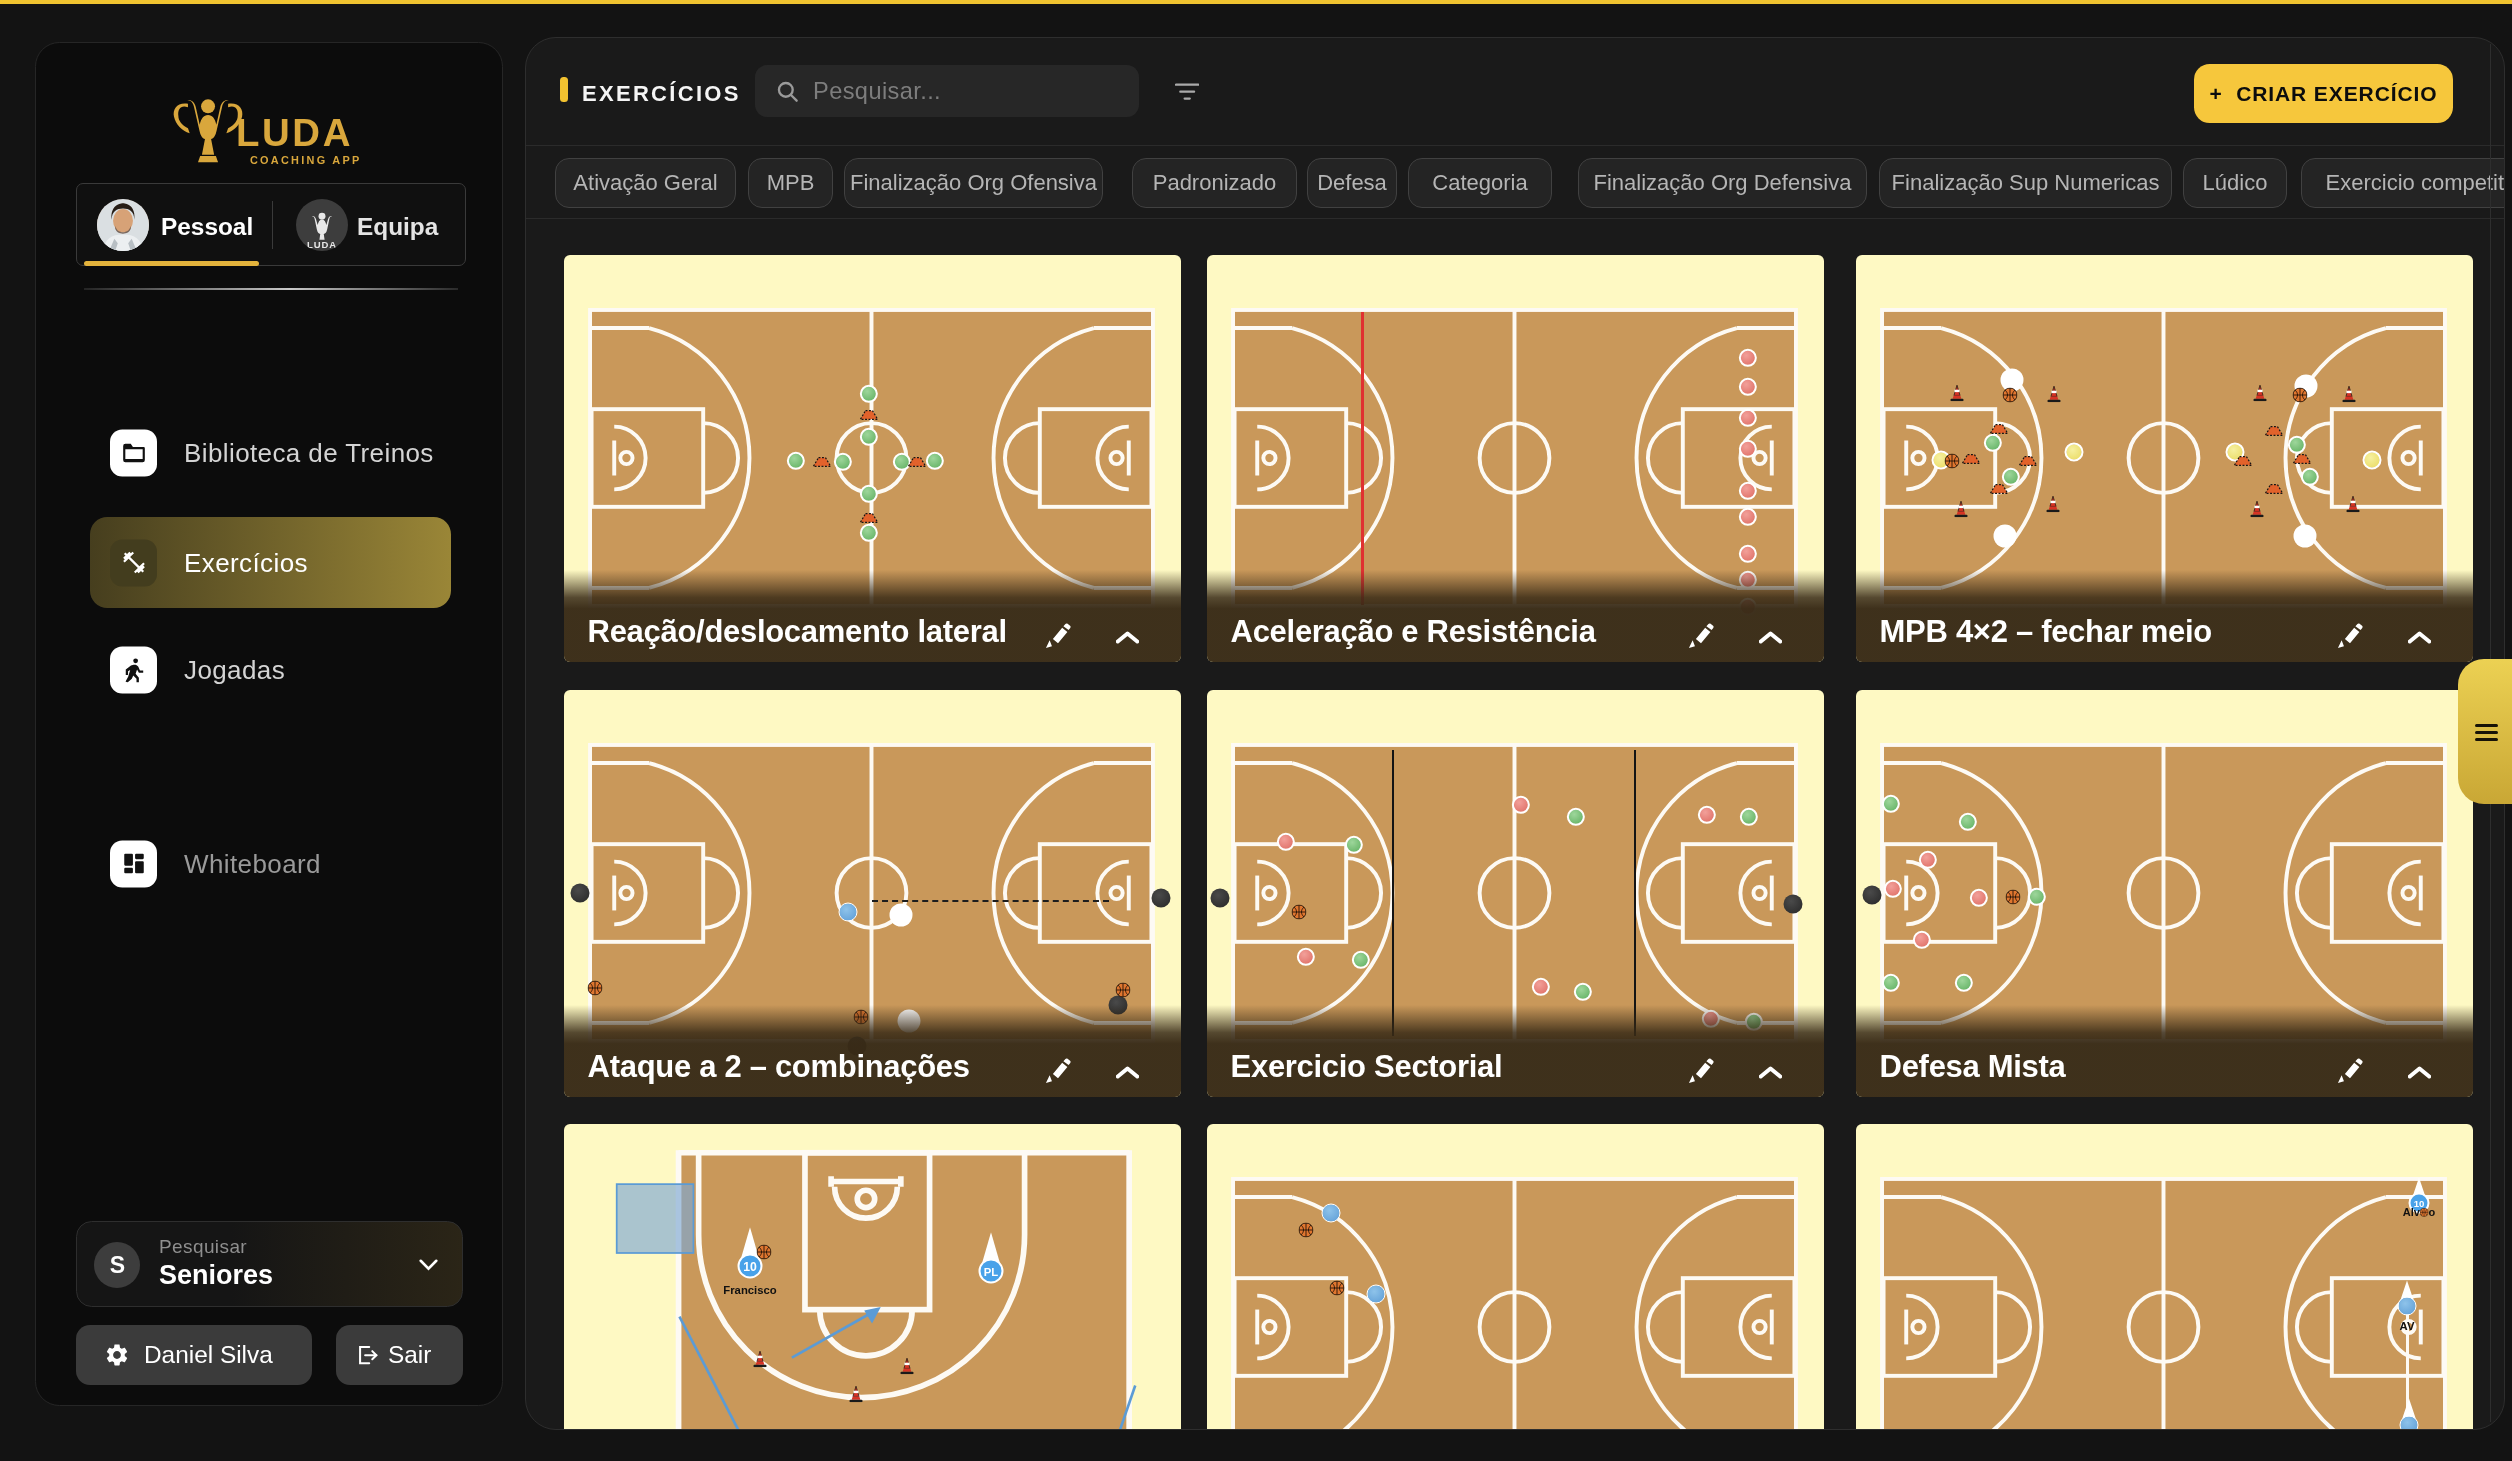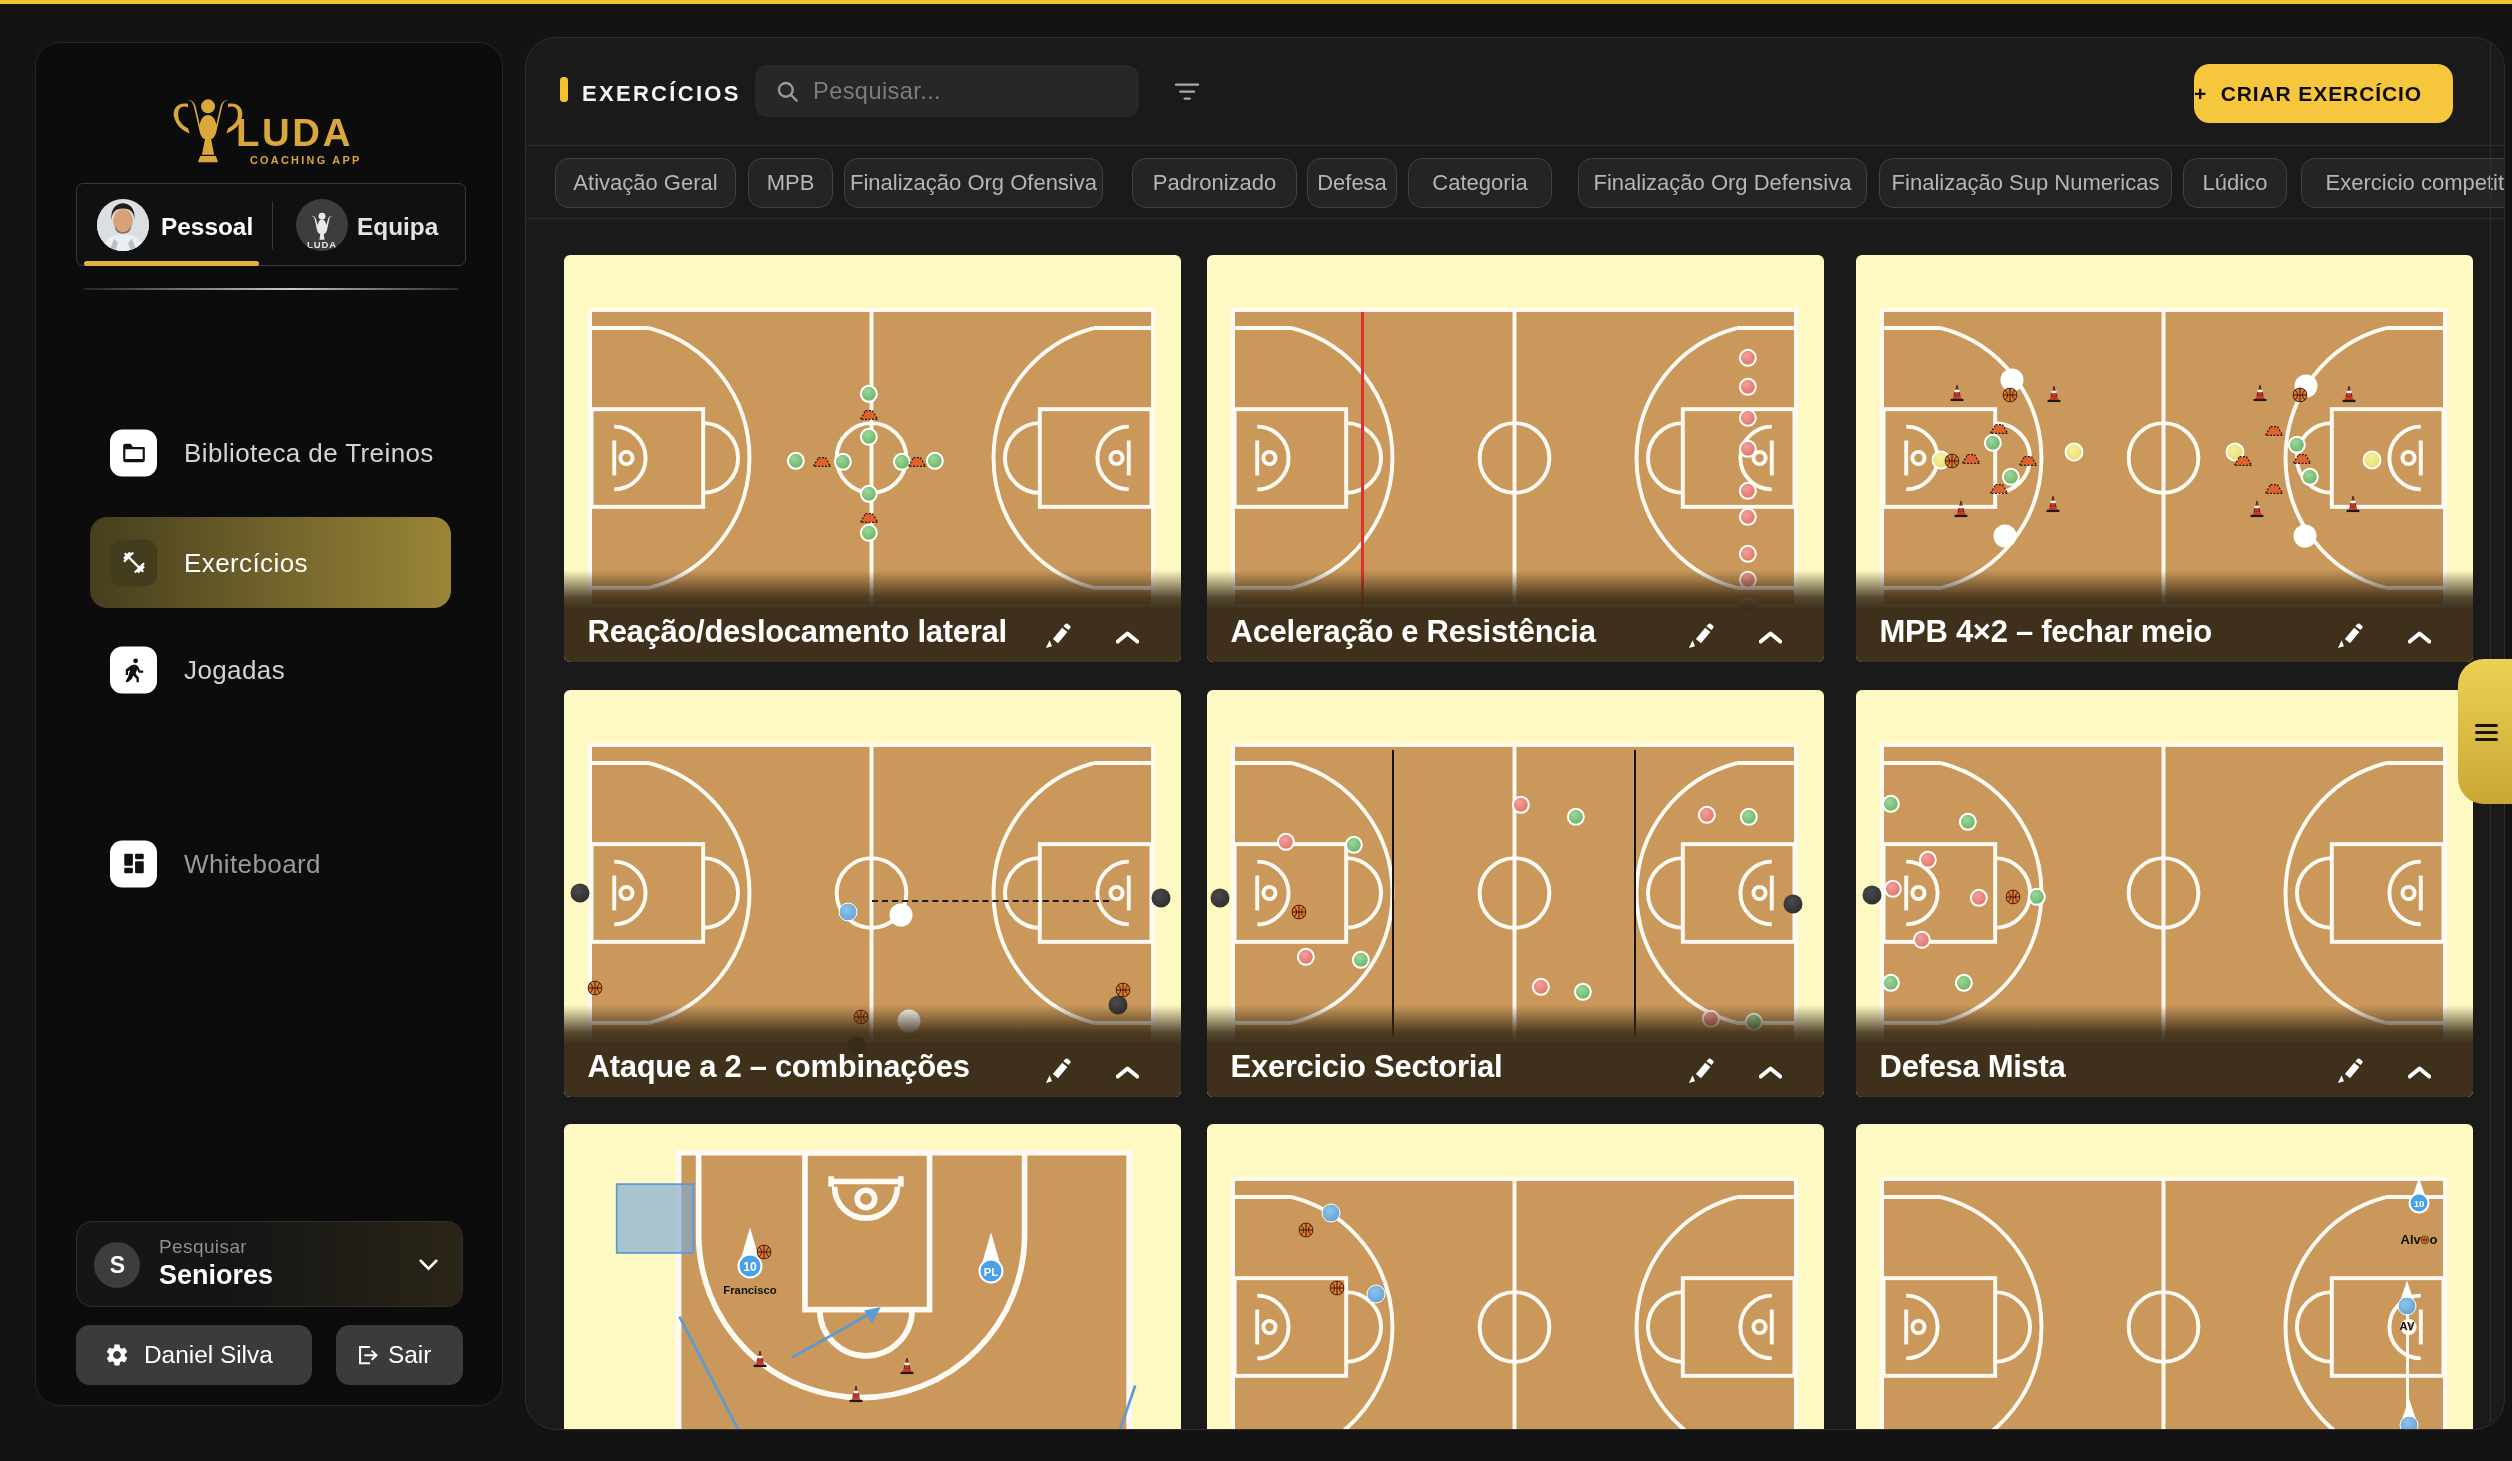--- a/index.html
+++ b/index.html
@@ -33,21 +33,21 @@
 .btn span{position:absolute;top:50%;transform:translateY(-50%)}
 
 #main{position:absolute;left:525px;top:37px;width:1980px;height:1393px;background:#1a1a1a;border:0.9px solid #2e2e2e;border-radius:31px;overflow:hidden;z-index:4}
 #vline{position:absolute;left:2490px;top:44px;width:0.9px;height:1378px;background:#2e2e2e;z-index:6}
 #hdr{position:absolute;left:0;top:0;width:1980px;height:108px;border-bottom:0.9px solid #2b2b2b}
 #hdr .ybar{position:absolute;left:34px;top:39px;width:7.9px;height:25px;border-radius:3.5px;background:#f2c230}
 #hdr .title{position:absolute;left:56px;top:43px;font-size:22px;font-weight:700;letter-spacing:2.3px;color:#f5f5f5}
 #search{position:absolute;left:229px;top:27px;width:384px;height:52px;border-radius:12.2px;background:#272727}
 #search .ph{position:absolute;left:58px;top:13px;font-size:23.6px;color:#7d7d7d;letter-spacing:0.4px}
 #filter{position:absolute;left:649px;top:45px}
-#newbtn{position:absolute;left:1668px;top:26px;width:259px;height:59px;border-radius:15.7px;background:#f6c73c;color:#0d0d0d;font-size:21px;font-weight:700;letter-spacing:0.9px;line-height:59px}
+#newbtn{position:absolute;left:1668px;top:26px;width:259px;height:59px;border-radius:15.7px;background:#f6c73c;color:#0d0d0d;font-size:21px;font-weight:700;letter-spacing:0.9px;text-align:center;line-height:59px}
 #chips{position:absolute;left:0;top:109px;width:1980px;height:72px;border-bottom:0.9px solid #2b2b2b}
 .chip{position:absolute;top:10.5px;height:50px;border:1.3px solid #414141;border-radius:14px;background:#242424;color:#b5b5b5;font-size:22px;line-height:48px;text-align:center;white-space:nowrap;overflow:hidden}
 
 .card{position:absolute;width:617px;height:407px;border-radius:6px;background:#fef9c3;overflow:hidden}
 .court{position:absolute;left:24.4px;top:53px}
 .cap{position:absolute;left:0;bottom:0;width:617px;height:92px;background:linear-gradient(180deg,rgba(56,42,22,0) 0,rgba(56,42,22,.85) 30%,rgba(56,42,22,.97) 42%)}
 .cap .t{position:absolute;left:23.6px;bottom:12.2px;font-size:31px;font-weight:700;color:#fff;letter-spacing:-0.3px}
 .cap svg{position:absolute;bottom:21px}
 .m{position:absolute;transform:translate(-50%,-50%);border-radius:50%}
 .mk{position:absolute;transform:translate(-50%,-50%)}
@@ -542,21 +542,21 @@
   </div>
   <div class="card" style="left:1330px;top:1086px">
     <svg class="court" width="567" height="300" viewBox="0 0 650 344">
         <use href="#courtfull"></use>
       </svg>
     <div style="position:absolute;left:550px;top:188px;width:2.6px;height:109px;background:#fdfaf4"></div>
     <svg class="mk" style="left:563px;top:63px" width="17.4" height="23" viewBox="0 0 20 26">
         <polygon points="2,26 18,26 10,2" fill="#fff"></polygon>
       </svg>
     <div class="badge b24" style="left:563px;top:79px">10</div>
-    <div class="plbl" style="left:563px;top:115px;font-size:13px">Alv<svg width="8.7" height="8.7" viewBox="0 0 17 17" style="vertical-align:-0.9px">
+    <div class="plbl" style="left:563px;top:88px;font-size:11px">Alv<svg width="8.7" height="8.7" viewBox="0 0 17 17" style="vertical-align:-0.9px">
           <use href="#bball"></use>
         </svg>o</div>
     <svg class="mk" style="left:551px;top:166px" width="17.4" height="23" viewBox="0 0 20 26">
         <polygon points="2,26 18,26 10,2" fill="#fff"></polygon>
       </svg>
     <i class="m pb" style="left:551px;top:182px"></i>
     <div class="plbl" style="left:551px;top:202px;font-size:11.3px">AV</div>
     <svg class="mk" style="left:553px;top:284px" width="17.4" height="23" viewBox="0 0 20 26">
         <polygon points="2,26 18,26 10,2" fill="#fff"></polygon>
       </svg>

